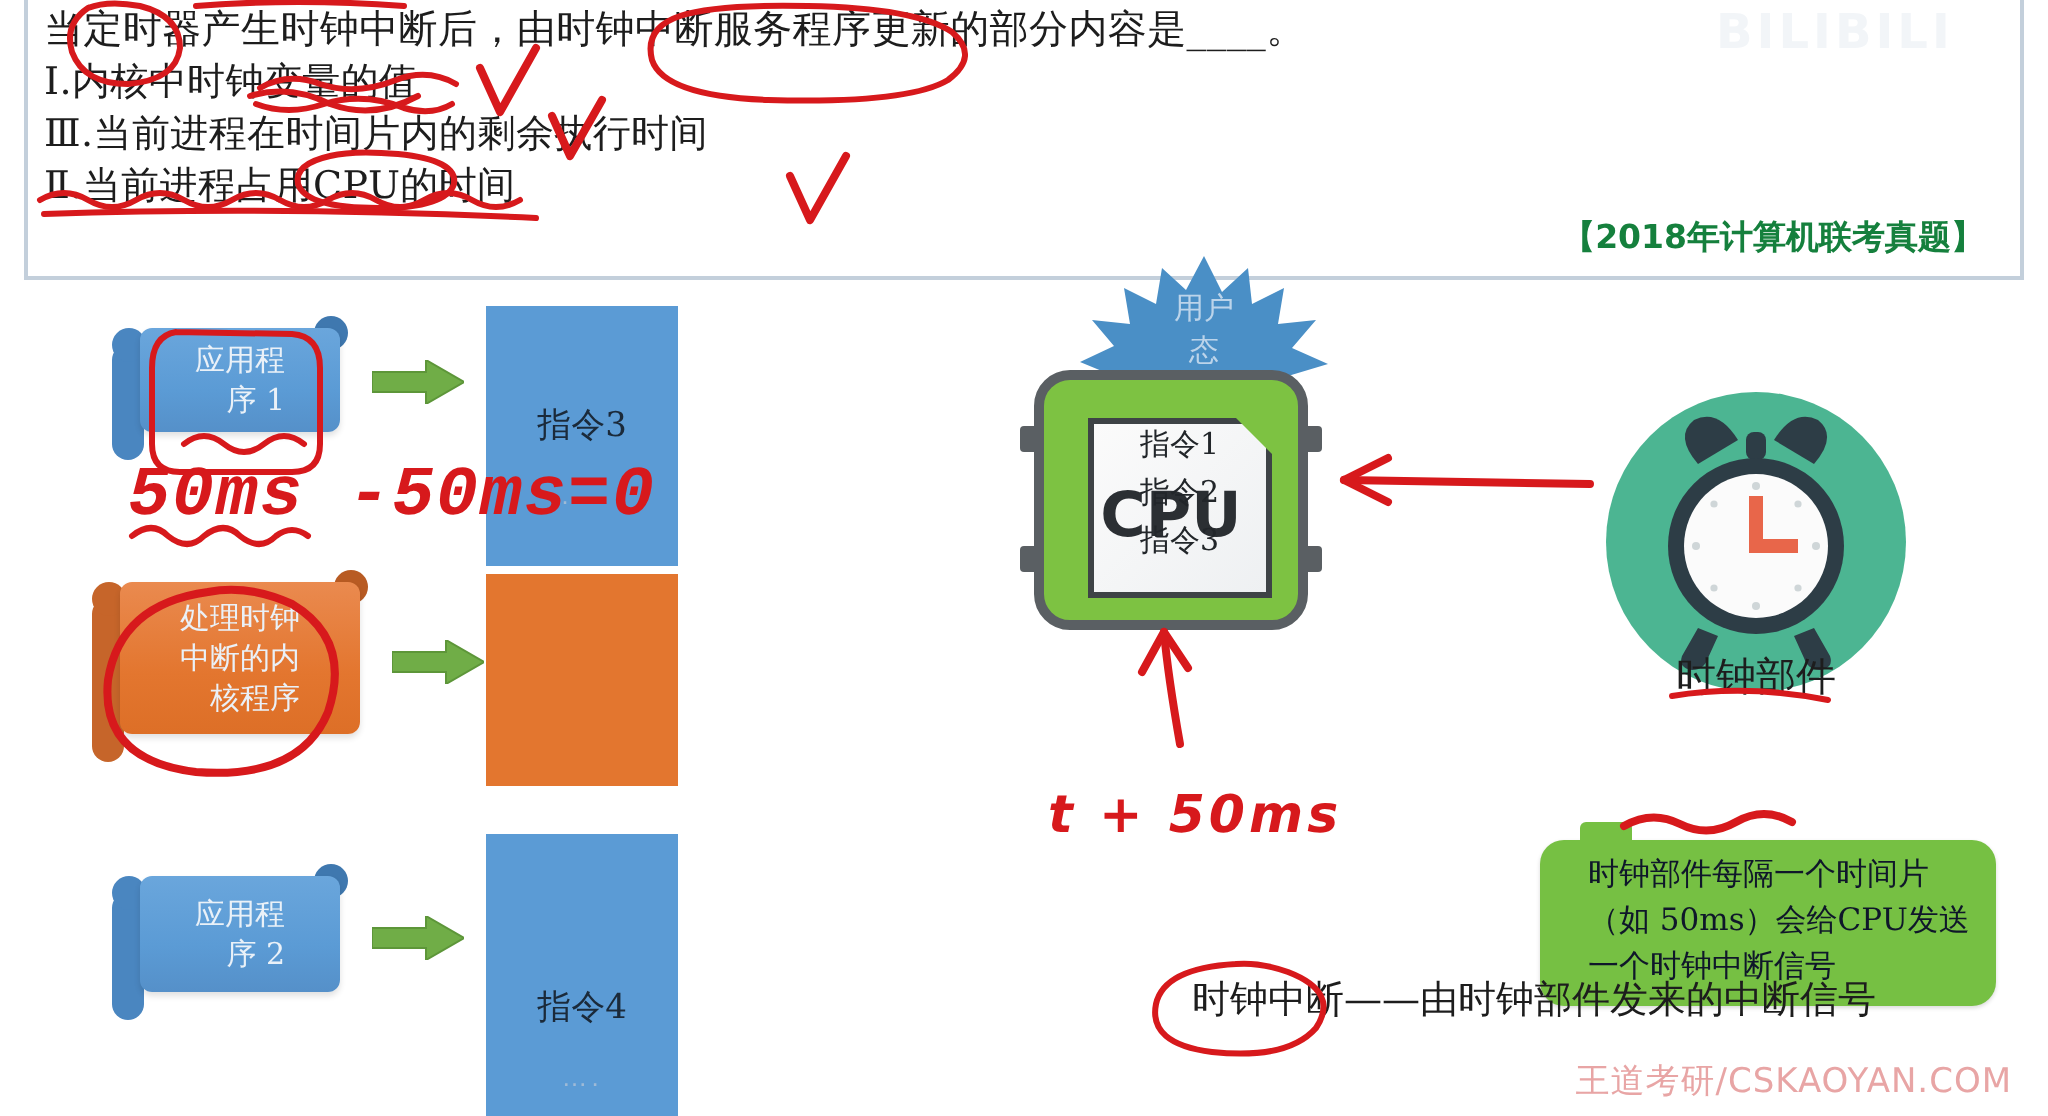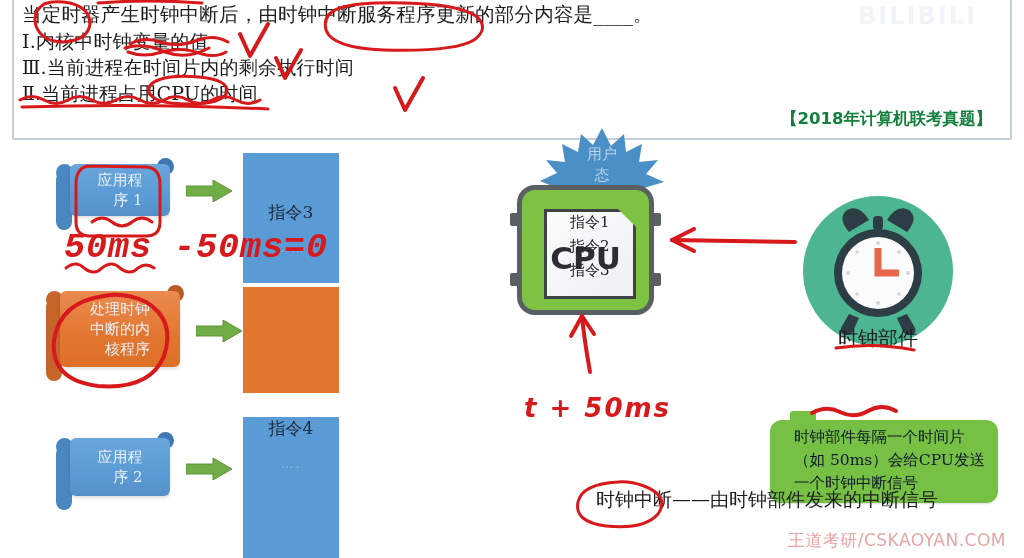--- a/index.html
+++ b/index.html
@@ -257,21 +257,21 @@
     <div class="body" style="white-space:pre-line;">应用程
 序 2</div>
   </div>
 
   <div class="arrow" style="left:186px;top:458px;">
     <svg width="46" height="22" viewBox="0 0 46 22">
       <polygon points="0,6 27,6 27,0 46,11 27,22 27,16 0,16" fill="#70ad47" stroke="#5d9639" stroke-width="1"></polygon>
     </svg>
   </div>
 
-  <div class="instr instr-blue" style="left:243px;top:417px;width:96px;height:141px;">
+  <div class="instr instr-blue" style="left:243px;top:417px;width:96px;height:141px;padding-top:75px;">
     <div class="cap">指令4</div>
     <div class="dots">….</div>
   </div>
 
   <div class="burst">
     <svg width="124" height="92" viewBox="0 0 124 92">
       <polygon fill="#4a8fc6" points="62,0 71,18 84,6 86,24 102,16 99,34 118,32 106,46 124,54 104,60 114,76 95,73 96,92 80,81 74,92 62,78 50,92 42,80 28,90 26,72 8,76 17,60 0,53 17,45 6,32 25,34 22,16 38,24 41,6 53,17"></polygon>
     </svg>
     <div class="lbl" style="white-space:pre-line;">用户
 态</div>

